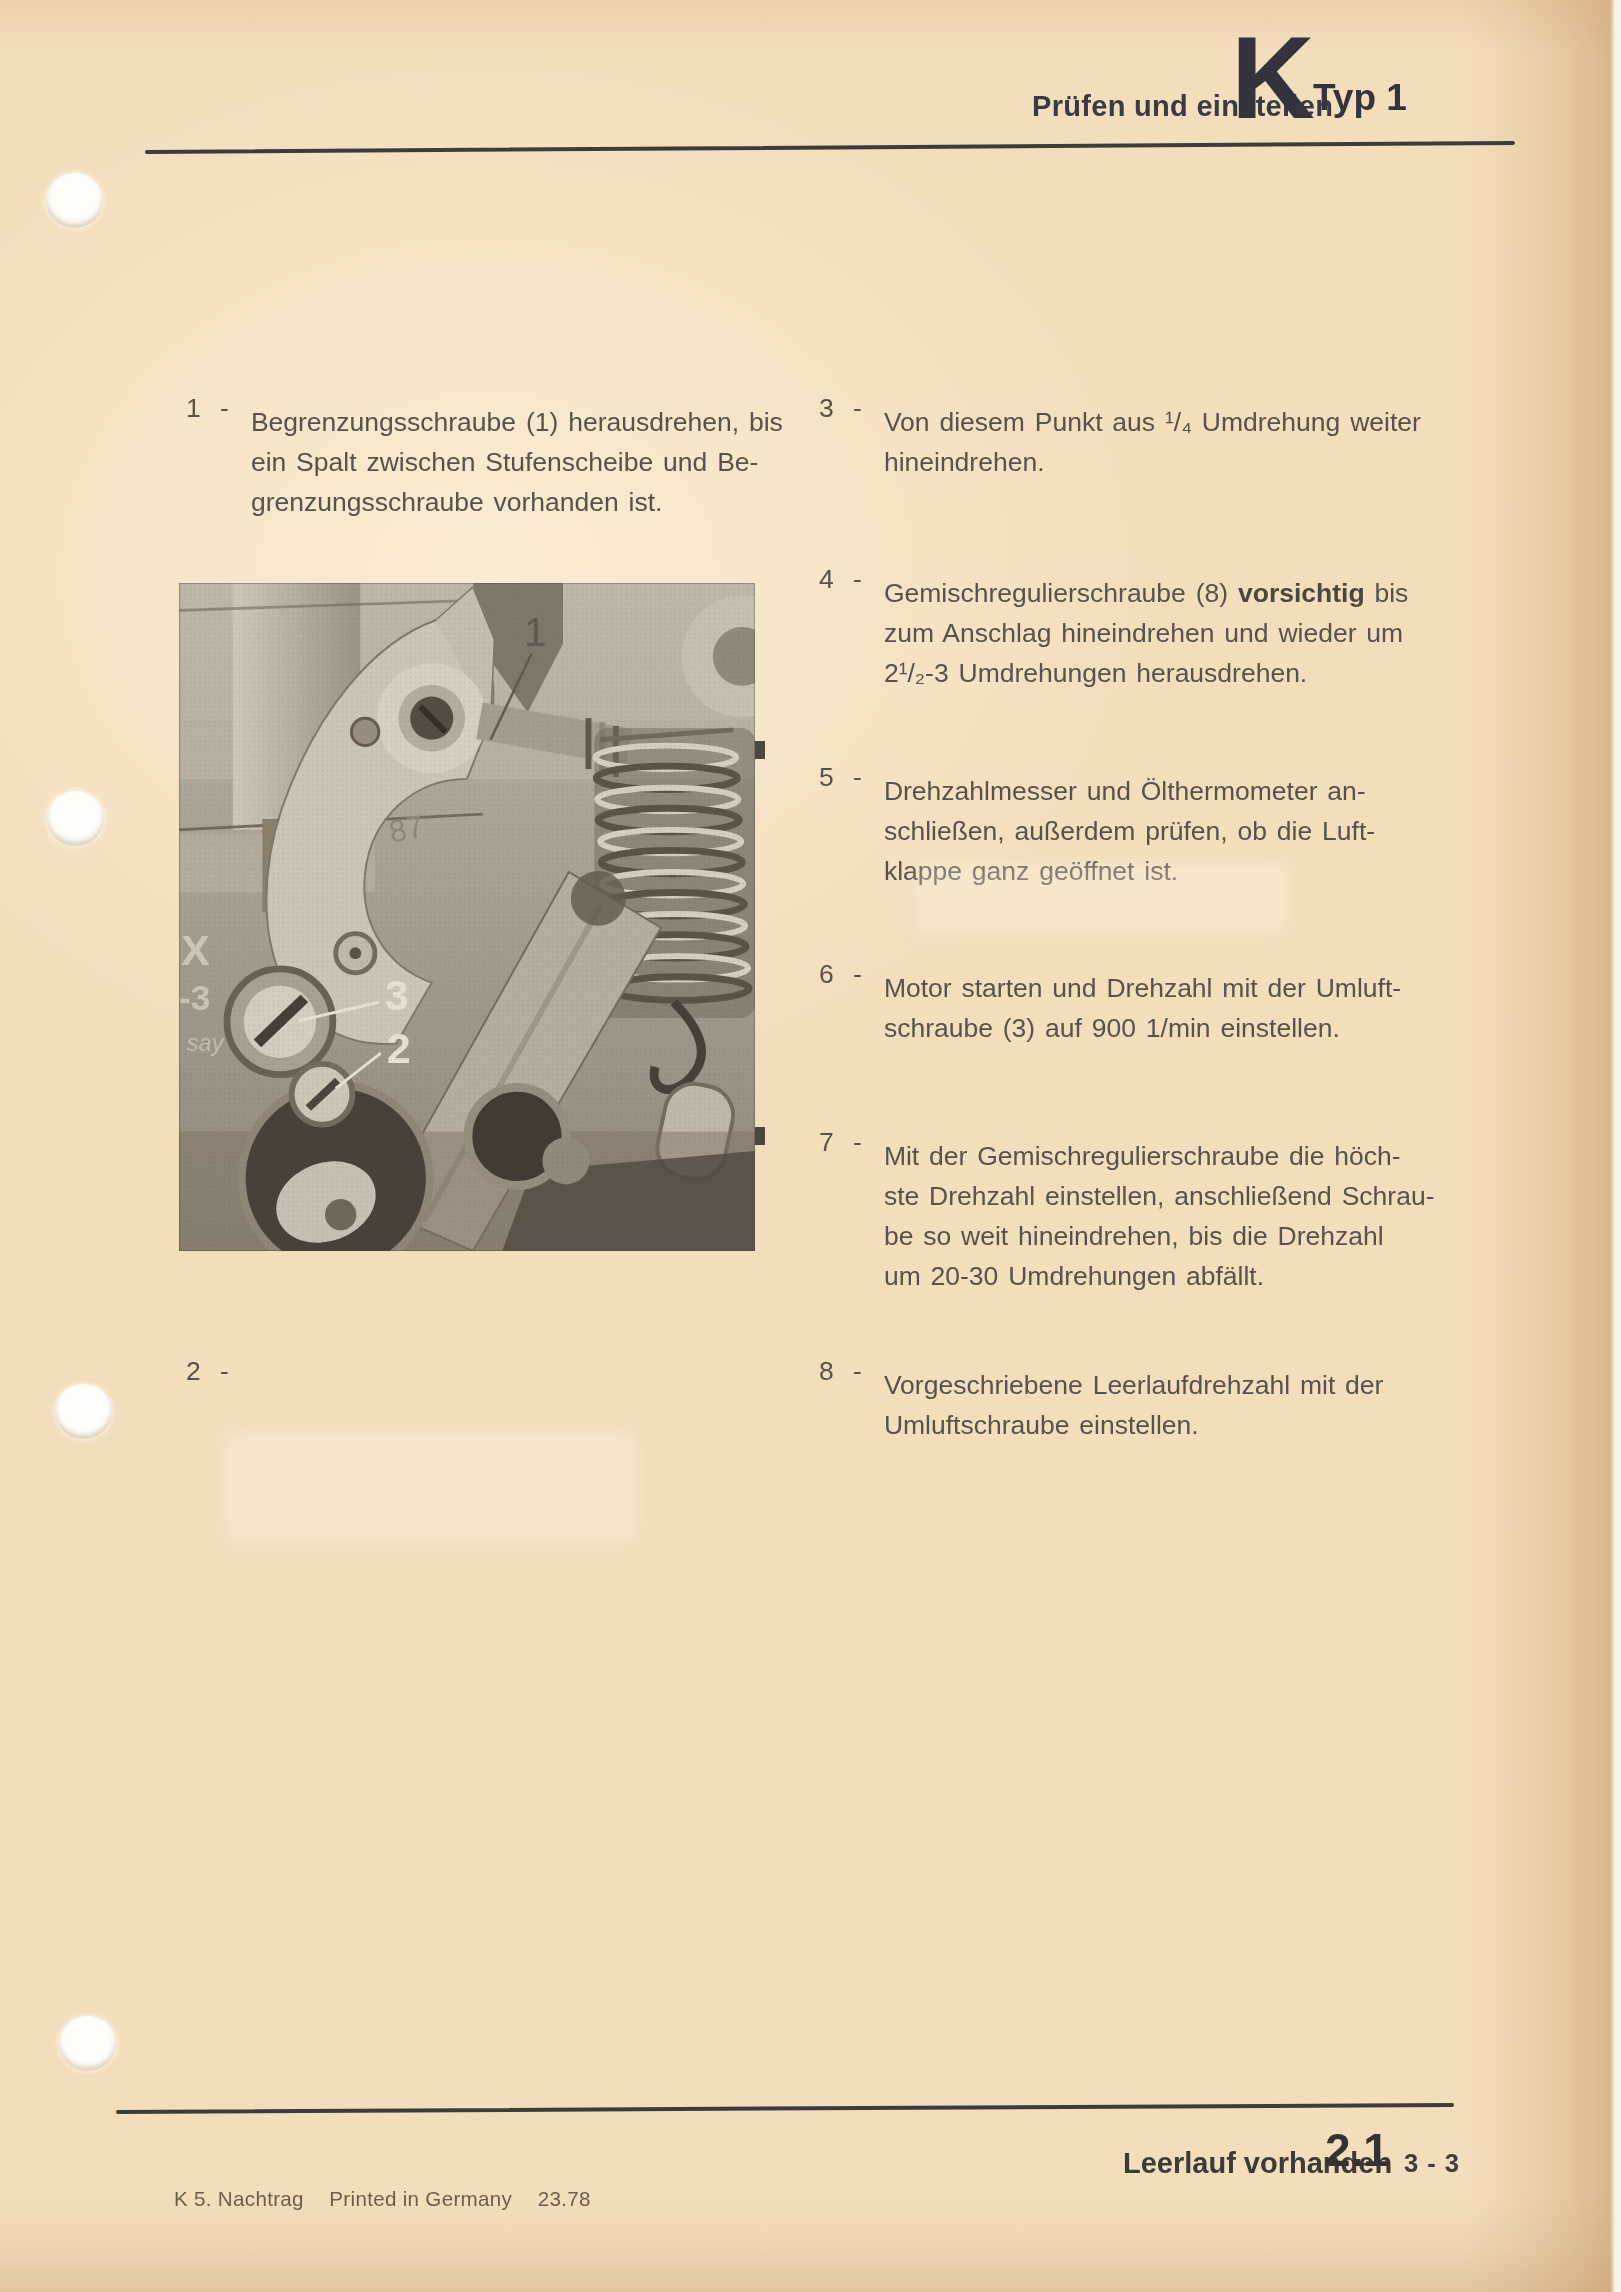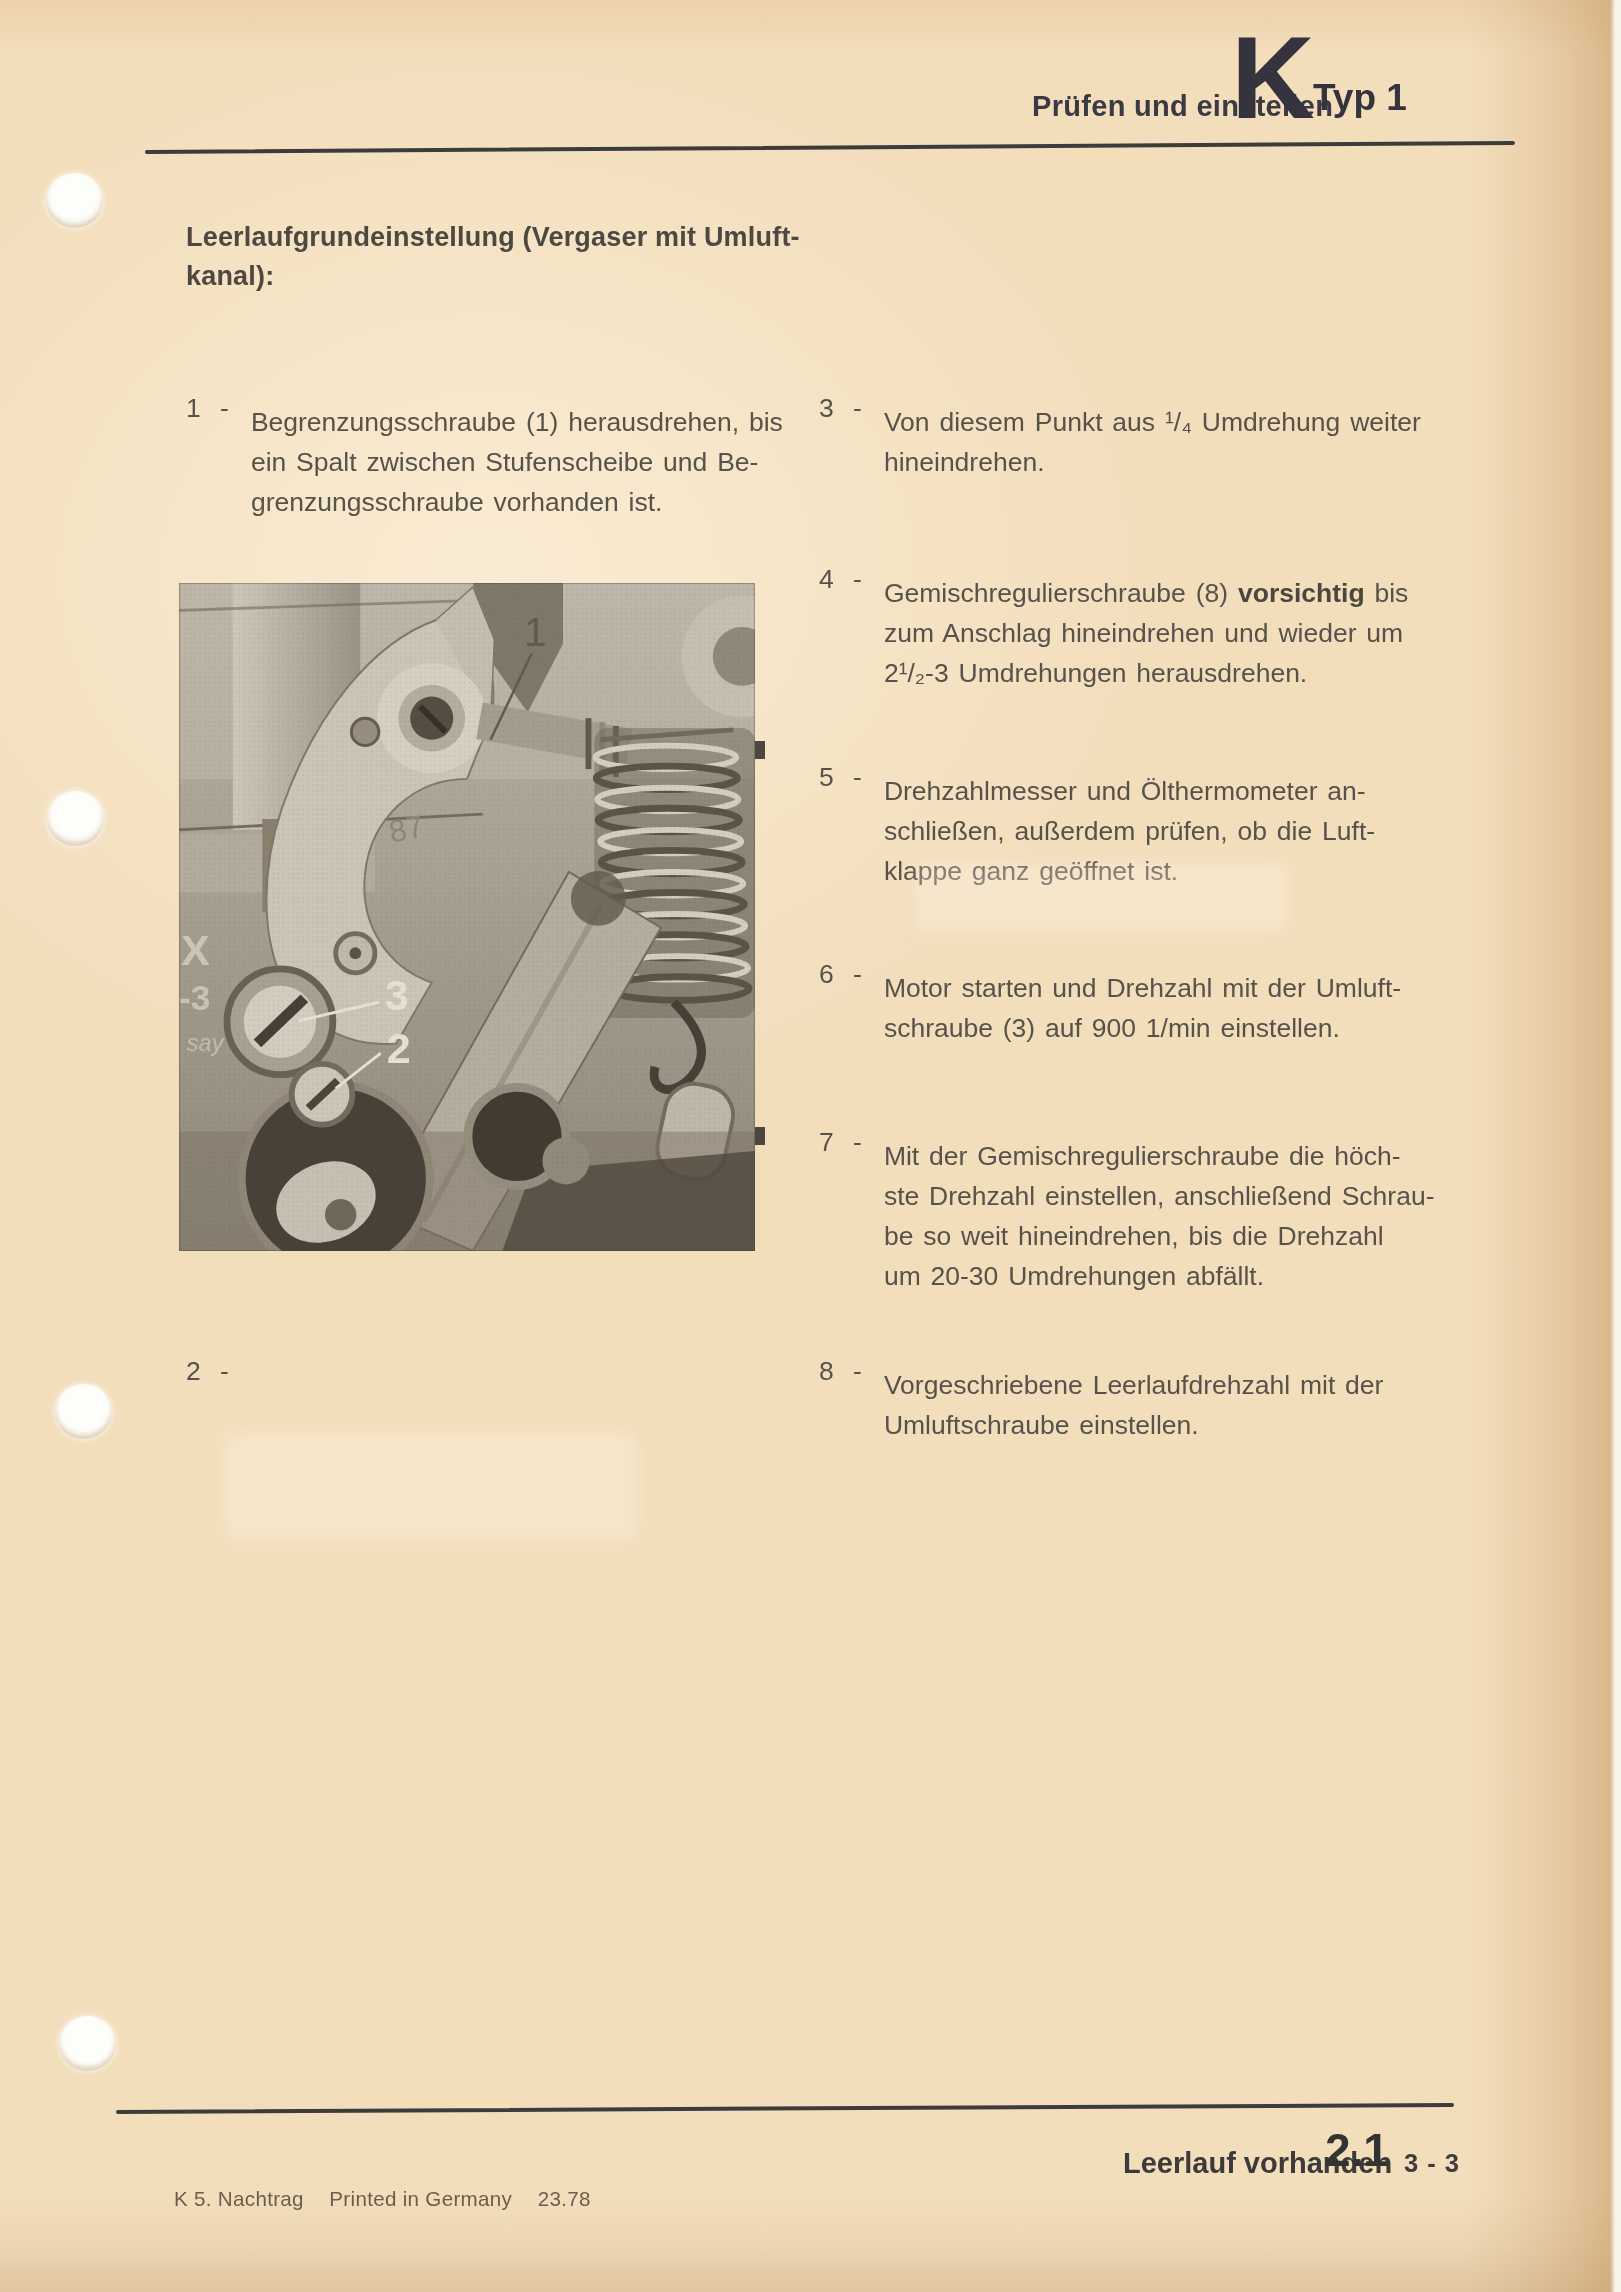--- a/index.html
+++ b/index.html
@@ -56,22 +56,20 @@
   <div class="hole" style="left:46px;  top:173px;"></div>
   <div class="hole" style="left:47px;  top:791px;"></div>
   <div class="hole" style="left:55px;  top:1384px;"></div>
   <div class="hole" style="left:59px;  top:2016px;"></div>
 
   <div class="hdr-label">Prüfen und einstellen</div>
   <div class="hdr-k">K</div>
   <div class="hdr-typ">Typ 1</div>
   <div class="rule rule-top"></div>
 
-  <div class="doc-title">Leerlaufgrundeinstellung (Vergaser mit Umluft-
-kanal):</div>
 
   <div class="step" style="left:186px; top:388px;">
     <span class="num">1</span>
     <span class="dash">-</span>
     <span class="txt">Begrenzungsschraube (1) herausdrehen, bis
 ein Spalt zwischen Stufenscheibe und Be-
 grenzungsschraube vorhanden ist.</span>
   </div>
 
   <div class="step" style="left:186px; top:1351px;">

